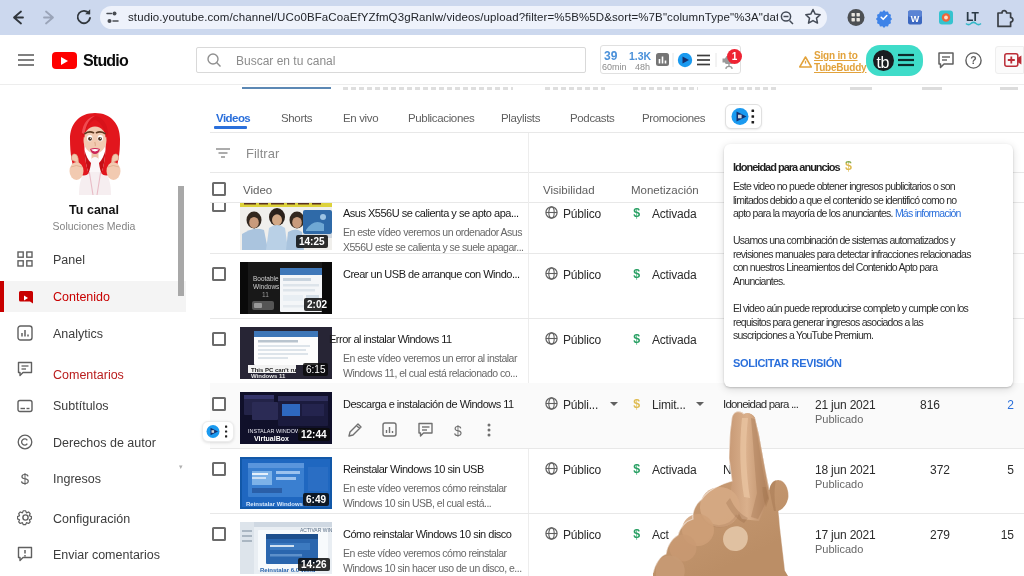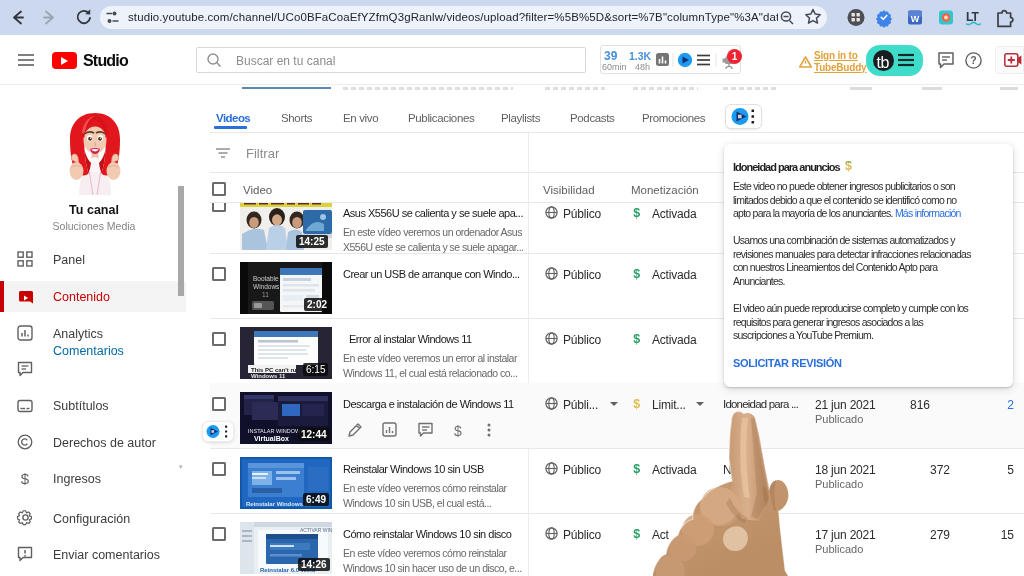--- a/index.html
+++ b/index.html
@@ -210,21 +210,21 @@
       <line x1="8" y1="11.5" x2="8" y2="5"></line>
       <line x1="11" y1="11.5" x2="11" y2="9.5"></line>
     </g>
   </svg>
 <div class="abs" style="left:53px;top:327px;font-size:12.5px;color:#3c3c3c;">Analytics</div>
 <svg class="abs" style="left:17px;top:361px;" width="16" height="16" viewBox="0 0 16 16">
     <path d="M1.5 1.5 h13 v10 h-8.5 l-3 3 v-3 h-1.5 z" fill="none" stroke="#606060" stroke-width="1.4" stroke-linejoin="round"></path>
     <line x1="4.5" y1="5" x2="11.5" y2="5" stroke="#606060" stroke-width="1.3"></line>
     <line x1="4.5" y1="8" x2="9" y2="8" stroke="#606060" stroke-width="1.3"></line>
   </svg>
-<div class="abs" style="left:53px;top:344px;font-size:12.5px;color:#0369a1;text-align:right;">Comentarios</div>
+<div class="abs" style="left:53px;top:368px;font-size:12.5px;color:#b91c1c;text-align:right;">Comentarios</div>
 <svg class="abs" style="left:17px;top:398px;" width="16" height="16" viewBox="0 0 16 16">
     <rect x="1" y="2.5" width="14" height="11" rx="2" fill="none" stroke="#606060" stroke-width="1.4"></rect>
     <g stroke="#606060" stroke-width="1.4">
       <line x1="3.5" y1="10.5" x2="8" y2="10.5"></line>
       <line x1="9.5" y1="10.5" x2="12.5" y2="10.5"></line>
     </g>
   </svg>
 <div class="abs" style="left:53px;top:399px;font-size:12.5px;color:#3c3c3c;">Subtítulos</div>
 <svg class="abs" style="left:17px;top:434px;" width="16" height="16" viewBox="0 0 16 16">
     <circle cx="8" cy="8" r="6.8" fill="none" stroke="#606060" stroke-width="1.3"></circle>
@@ -319,21 +319,21 @@
       <ellipse cx="57" cy="24.5" rx="4.8" ry="5.5" fill="#c99b7c"></ellipse>
     <path d="M2 52 l0 -16 q12 -8 22 -4 l4 20 z" fill="#aac4de"></path>
     <path d="M26 52 l3 -22 q8 -6 16 0 l3 22 z" fill="#b9d0e6"></path>
     <path d="M46 52 l2 -18 q8 -5 14 0 l2 18 z" fill="#aac4de"></path>
     <rect x="63" y="12" width="29" height="24" rx="2" fill="#2f6aa8"></rect>
     <path d="M66 32 q8 -12 18 -6 l0 7 h-18 z" fill="#6fa8d4"></path>
     <circle cx="83" cy="19" r="3" fill="#9cc4e4"></circle>
     <rect x="63" y="36" width="29" height="4" fill="#cfd6dd"></rect>
   </svg>
   <div class="abs" style="left:86px;top:32px;background:rgba(10,10,10,0.85);color:#fff;font-size:10px;font-weight:bold;padding:1px 3px;border-radius:2px;">14:25</div>
-  <div class="abs ell" style="left:133px;top:4px;width:184px;font-size:11px;color:#1a1a1a;letter-spacing:-0.5px;">Asus X556U se calienta y se suele apa...</div>
+  <div class="abs ell" style="left:133px;top:4px;width:184px;font-size:11px;color:#1a1a1a;letter-spacing:-0.5px;">Asus X556U se calienta y se apto apa...</div>
   <div class="abs" style="left:133px;top:22px;font-size:10.5px;color:#686868;letter-spacing:-0.5px;line-height:15px;white-space:nowrap;">En este vídeo veremos un ordenador Asus<br>X556U este se calienta y se suele apagar...</div>
   <svg class="abs" style="left:335px;top:3px;" width="13" height="13" viewBox="0 0 13 13">
       <circle cx="6.5" cy="6.5" r="5.6" fill="none" stroke="#606060" stroke-width="1.2"></circle>
       <line x1="1" y1="6.5" x2="12" y2="6.5" stroke="#606060" stroke-width="1.1"></line>
       <ellipse cx="6.5" cy="6.5" rx="2.7" ry="5.6" fill="none" stroke="#606060" stroke-width="1.1"></ellipse>
     </svg>
   <div class="abs" style="left:353px;top:4px;font-size:12px;color:#2c2c2c;letter-spacing:-0.2px;">Público</div>
   <div class="abs" style="left:423px;top:2px;font-size:13.5px;font-weight:bold;color:#29a064;transform:scaleX(0.92);">$</div>
   <div class="abs" style="left:442px;top:4px;font-size:12px;color:#2c2c2c;letter-spacing:-0.2px;">Activada</div>
 </div>
@@ -380,21 +380,21 @@
     <rect x="18" y="13" width="40" height="2.5" fill="#b9c4ce"></rect>
     <rect x="18" y="18" width="52" height="2" fill="#dde4ea"></rect>
     <rect x="18" y="22" width="48" height="2" fill="#dde4ea"></rect>
     <rect x="18" y="26" width="50" height="2" fill="#dde4ea"></rect>
     <rect x="18" y="30" width="30" height="2" fill="#dde4ea"></rect>
     <rect x="8" y="38" width="48" height="8" fill="#f2f2f2"></rect>
     <text x="11" y="44.5" font-size="6" font-weight="bold" fill="#1a1a1a" font-family="Liberation Sans">This PC can't ru</text>
     <text x="11" y="51" font-size="6" font-weight="bold" fill="#e8e8e8" font-family="Liberation Sans">Windows 11</text>
   </svg>
   <div class="abs" style="left:93px;top:45px;background:rgba(10,10,10,0.85);color:#fff;font-size:10px;font-weight:normal;padding:1px 3px;border-radius:2px;">6:15</div>
-  <div class="abs ell" style="left:139px;top:15px;width:220px;font-size:11px;color:#1a1a1a;letter-spacing:-0.5px;">Error al instalar Windows 11</div>
+  <div class="abs ell" style="left:119px;top:15px;width:220px;font-size:11px;color:#1a1a1a;letter-spacing:-0.5px;">Error al instalar Windows 11</div>
   <div class="abs" style="left:133px;top:33px;font-size:10.5px;color:#686868;letter-spacing:-0.5px;line-height:15px;white-space:nowrap;">En este vídeo veremos un error al instalar<br>Windows 11, el cual está relacionado co...</div>
   <svg class="abs" style="left:335px;top:14px;" width="13" height="13" viewBox="0 0 13 13">
       <circle cx="6.5" cy="6.5" r="5.6" fill="none" stroke="#606060" stroke-width="1.2"></circle>
       <line x1="1" y1="6.5" x2="12" y2="6.5" stroke="#606060" stroke-width="1.1"></line>
       <ellipse cx="6.5" cy="6.5" rx="2.7" ry="5.6" fill="none" stroke="#606060" stroke-width="1.1"></ellipse>
     </svg>
   <div class="abs" style="left:353px;top:15px;font-size:12px;color:#2c2c2c;letter-spacing:-0.2px;">Público</div>
   <div class="abs" style="left:423px;top:13px;font-size:13.5px;font-weight:bold;color:#29a064;transform:scaleX(0.92);">$</div>
   <div class="abs" style="left:442px;top:15px;font-size:12px;color:#2c2c2c;letter-spacing:-0.2px;">Activada</div>
 </div>
@@ -441,21 +441,21 @@
       <ellipse cx="6.5" cy="6.5" rx="2.7" ry="5.6" fill="none" stroke="#606060" stroke-width="1.1"></ellipse>
     </svg>
   <div class="abs" style="left:353px;top:15px;font-size:12px;color:#2c2c2c;letter-spacing:-0.2px;">Públi...</div>
   <div class="abs" style="left:400px;top:19px;width:0;height:0;border-top:4.5px solid #606060;border-left:4.5px solid transparent;border-right:4.5px solid transparent;"></div>
   <div class="abs" style="left:423px;top:13px;font-size:13.5px;font-weight:bold;color:#dfbc52;transform:scaleX(0.92);">$</div>
   <div class="abs" style="left:442px;top:15px;font-size:12px;color:#2c2c2c;letter-spacing:-0.2px;">Limit...</div>
   <div class="abs" style="left:486px;top:19px;width:0;height:0;border-top:4.5px solid #606060;border-left:4.5px solid transparent;border-right:4.5px solid transparent;"></div>
   <div class="abs" style="left:513px;top:15px;font-size:11.5px;color:#2c2c2c;letter-spacing:-0.8px;white-space:nowrap;">Idoneidad para ...</div>
   <div class="abs" style="left:605px;top:15px;font-size:12px;color:#2c2c2c;letter-spacing:-0.2px;">21 jun 2021</div>
   <div class="abs" style="left:605px;top:30px;font-size:11px;color:#686868;">Publicado</div>
-  <div class="abs" style="left:700px;top:15px;width:40px;text-align:left;font-size:12px;color:#2c2c2c;">816</div>
+  <div class="abs" style="left:700px;top:15px;width:40px;text-align:center;font-size:12px;color:#2c2c2c;">816</div>
   <div class="abs" style="left:764px;top:15px;width:40px;text-align:right;font-size:12px;color:#2a6fdb;">2</div>
 </div>
 <div class="abs" style="left:210px;top:448px;width:814px;height:1px;background:#e8e8e8;"></div>
 
 <div class="abs" style="left:210px;top:448px;width:814px;height:65px;">
   <div class="abs" style="left:2px;top:14px;width:14px;height:14px;border:2px solid #6b6b6b;border-radius:1.5px;"></div>
   <svg class="abs" style="left:30px;top:9px;" width="92" height="52" viewBox="0 0 92 52">
     <rect width="92" height="52" fill="#1258a8"></rect>
     <rect x="2" y="2" width="88" height="48" fill="#1f67c0"></rect>
     <rect x="8" y="6" width="56" height="34" rx="1" fill="#3a7fd0"></rect>

